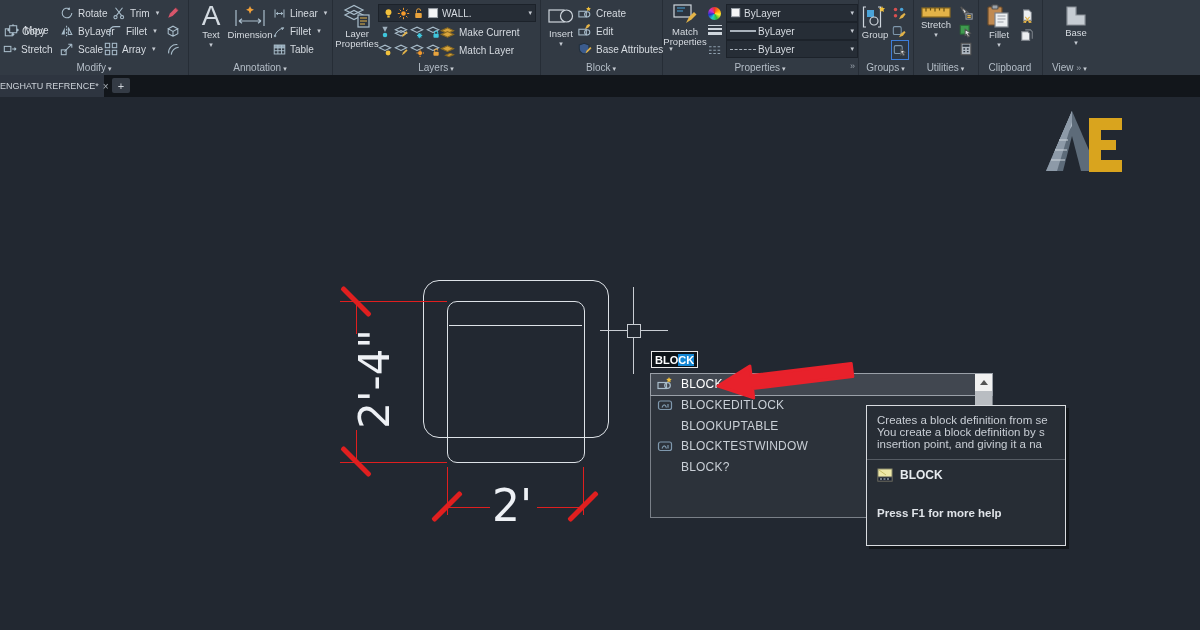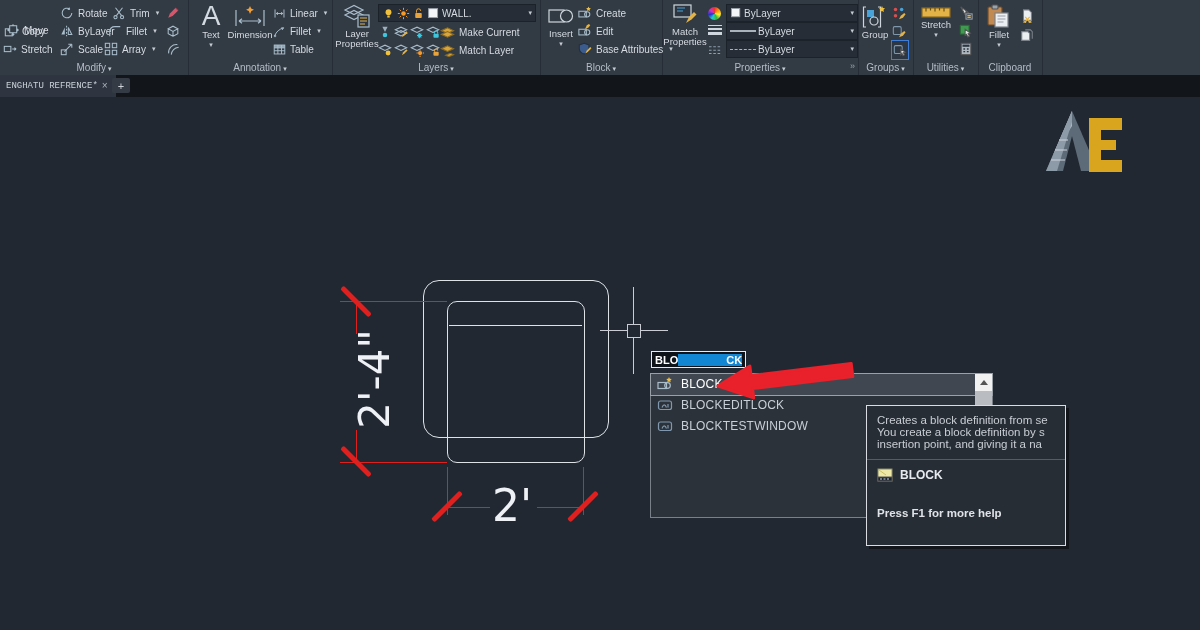--- a/index.html
+++ b/index.html
@@ -18,37 +18,37 @@
   .ic{stroke:#a9bdcb;fill:none;stroke-width:1.2;}
   .drop{position:absolute;height:16px;background:#262d36;border:1px solid #1c222a;display:flex;align-items:center;
         gap:2px;font-size:10px;color:#d6dbe1;padding:0 3px;}
   .drop .dd{margin-left:auto;font-size:7px;color:#c6ccd3;}
   .wheel{width:13px;height:13px;border-radius:50%;background:conic-gradient(#e33,#f90,#fe3,#3b3,#2cc,#23c,#c3c,#e33);}
   .lwicon div{background:#cfd6dd;margin:2px 0;}
   .selbox{border:1px solid #3d7edb;background:#2d3743;}
   
   .tabbar{position:absolute;left:0;top:75px;width:1200px;height:22px;background:#12161b;}
   .tab{position:absolute;left:0;top:0;height:22px;width:104px;background:#2e3540;display:flex;align-items:center;
-       gap:4px;padding:0 6px;font-size:9px;color:#ccd2d9;white-space:nowrap;font-family:Liberation Mono, monospace;}
+       gap:4px;padding:0 0;font-size:9px;color:#ccd2d9;white-space:nowrap;}
   .tabclose{color:#aab2ba;font-size:10px;}
   .newtab{position:absolute;left:112px;top:3px;width:18px;height:15px;background:#343b45;border-radius:2px;
           color:#cfd4da;font-size:11px;display:flex;align-items:center;justify-content:center;}
   
   .canvas{position:absolute;left:0;top:97px;width:1200px;height:533px;background:#222831;}
   .cadline{position:absolute;background:#dde2e7;}
   .redline{position:absolute;background:#e01f1f;}
   .tick{position:absolute;width:40px;height:5px;background:#e01f1f;border-radius:2px;}
   .rrect{position:absolute;border:1.4px solid #dde2e7;}
   .dimtext{position:absolute;color:#eef1f5;font-family:"DejaVu Sans",sans-serif;font-weight:400;}
   .chl{position:absolute;background:#c9cdd3;}
   .pickbox{position:absolute;left:627px;top:227px;width:12px;height:12px;border:1.4px solid #c9cdd3;}
   
   .cmdinput{position:absolute;left:651px;top:254px;height:15px;background:#0d1318;border:1px solid #e9e9e9;
             font-size:11px;font-weight:bold;color:#fff;display:flex;align-items:center;padding:0 3px;}
-  .cmdsel{background:#1286d3;color:#fff;padding-left:48px;}
+  .cmdsel{background:#1286d3;color:#fff;}
   
   .slist{position:absolute;left:650px;top:276px;width:343px;height:145px;background:#2c323a;
          border:1px solid #7a8088;box-sizing:border-box;z-index:2;}
   .srow{display:flex;align-items:center;height:20.7px;padding-left:6px;gap:8px;font-size:12px;
         color:#c9cfd6;letter-spacing:.2px;}
   .srow .sic{width:16px;height:16px;flex:0 0 16px;}
   .srow.sel{background:#414750;outline:1px solid #9aa0a8;color:#fff;}
   .sbar{position:absolute;right:0;top:0;width:17px;height:143px;background:#e9eaec;}
   .sbtn{height:17px;background:#f1f1f1;display:flex;align-items:center;justify-content:center;}
   .suparrow{width:0;height:0;border-left:4px solid transparent;border-right:4px solid transparent;border-bottom:5px solid #555;}
@@ -439,20 +439,29 @@
         </div>
       <div class="rbtn" style="left:42px;top:28px">
         <svg class="ic" width="14" height="14" viewBox="0 0 16 16">
             <path d="M2 3h7l2 2v8H2z" fill="#eceff2" stroke="#7c828a"></path>
             <path d="M6 1h6l2 2v8" fill="none" stroke="#7c828a"></path>
           </svg>
         </div>
       <div class="plabel"><span>Clipboard</span></div>
     </div>
 
+    <div class="panel" style="left:1042px;width:158px;border-right:none">
+      <div class="big caratb" style="left:16px;top:4px;width:36px">
+        <svg class="ic" width="24" height="24" viewBox="0 0 24 24">
+            <path d="M3 3h9v8h9v10H3z" fill="#c6ccd3" stroke="#8a9098"></path>
+          </svg>
+        <span>Base</span>
+        </div>
+      <div class="plabel carat" style="text-align:left;padding-left:10px"><span>View</span>&nbsp;<span class="expand"></span></div>
+    </div>
   </div>
 
   <div class="tabbar">
     <div class="tab">
       <span>ENGHATU REFRENCE*</span>
       <span class="tabclose">×</span>
     </div>
     <div class="newtab">+</div>
   </div>
 
@@ -513,25 +522,33 @@
         <span>BLOCK</span>
         </div>
       <div class="srow">
         <svg class="sic ic" viewBox="0 0 16 16">
             <rect x="1.5" y="4" width="13" height="8.5" rx="2" stroke="#7f98ad"></rect>
             <path d="M5 10.5c1.5-3.5 3-3.5 4.5 0M11 7v3.5" stroke="#7f98ad"></path>
           </svg>
         <span>BLOCKEDITLOCK</span>
         </div>
       <div class="srow">
+        <span class="sic"></span>
+        <span>BLOOKUPTABLE</span>
+        </div>
+      <div class="srow">
         <svg class="sic ic" viewBox="0 0 16 16">
             <rect x="1.5" y="4" width="13" height="8.5" rx="2" stroke="#7f98ad"></rect>
             <path d="M5 10.5c1.5-3.5 3-3.5 4.5 0M11 7v3.5" stroke="#7f98ad"></path>
           </svg>
         <span>BLOCKTESTWINDOW</span>
+        </div>
+      <div class="srow">
+        <span class="sic"></span>
+        <span>BLOCK?</span>
         </div>
       <div class="sbar">
         <div class="sbtn">
             <div class="suparrow"></div>
           </div>
         <div class="sthumb"></div>
       </div>
     </div>
 
     <div class="tooltip">

